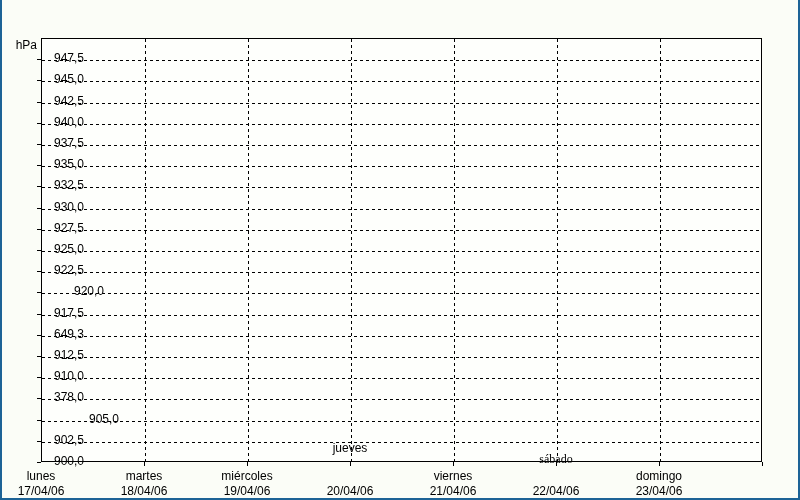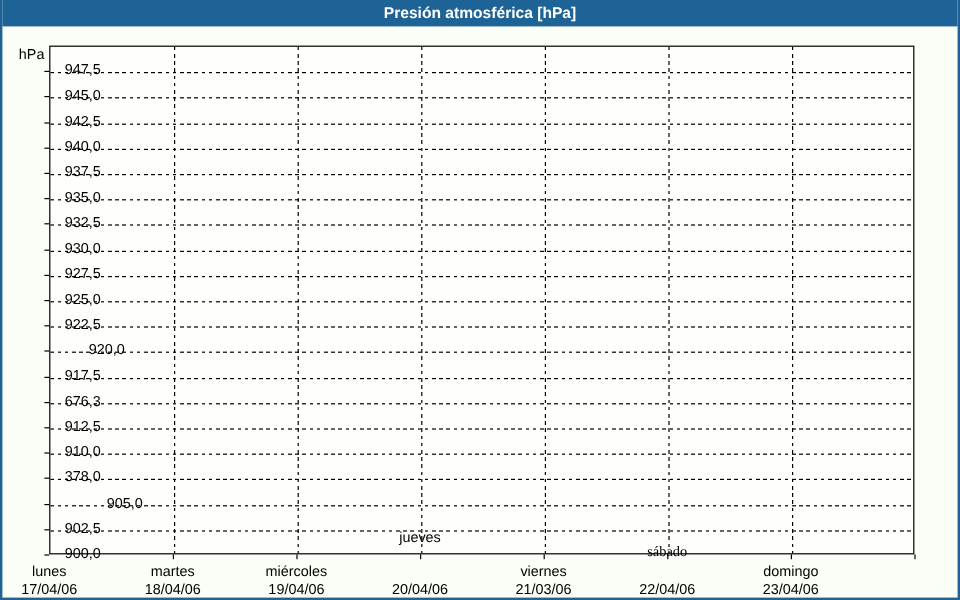--- a/index.html
+++ b/index.html
@@ -62,23 +62,20 @@
   .day-label,.date-label{
     position:absolute;width:110px;
     font-size:12px;line-height:13px;text-align:center;color:var(--ink);
     white-space:nowrap;
   }
 </style>
 </head>
 <body>
 
 <div id="app">
-  <div class="titlebar">
-    <span>Presión atmosférica [hPa]</span>
-  </div>
 
   <div class="unit-label">hPa</div>
 
   <div class="plot">
       <div class="hgrid" style="top: 21px;"></div>
       <div class="hgrid" style="top: 42px;"></div>
       <div class="hgrid" style="top: 64px;"></div>
       <div class="hgrid" style="top: 85px;"></div>
       <div class="hgrid" style="top: 106px;"></div>
       <div class="hgrid" style="top: 127px;"></div>
@@ -123,21 +120,21 @@
       <div class="ytick-label" style="top: 222px;">927,5</div>
       <div class="ytick-mark" style="left: 35px; top: 229px;"></div>
       <div class="ytick-label" style="top: 243px;">925,0</div>
       <div class="ytick-mark" style="left: 35px; top: 250px;"></div>
       <div class="ytick-label" style="top: 264px;">922,5</div>
       <div class="ytick-mark" style="left: 35px; top: 271px;"></div>
       <div class="ytick-label" style="top: 285px; padding-left: 20px;">920,0</div>
       <div class="ytick-mark" style="left: 35px; top: 292px;"></div>
       <div class="ytick-label" style="top: 307px;">917,5</div>
       <div class="ytick-mark" style="left: 35px; top: 314px;"></div>
-      <div class="ytick-label" style="top: 328px;">676,3</div>
+      <div class="ytick-label" style="top: 328px;">649,3</div>
       <div class="ytick-mark" style="left: 35px; top: 335px;"></div>
       <div class="ytick-label" style="top: 349px;">912,5</div>
       <div class="ytick-mark" style="left: 35px; top: 356px;"></div>
       <div class="ytick-label" style="top: 370px;">910,0</div>
       <div class="ytick-mark" style="left: 35px; top: 377px;"></div>
       <div class="ytick-label" style="top: 391px;">378,0</div>
       <div class="ytick-mark" style="left: 35px; top: 398px;"></div>
       <div class="ytick-label" style="top: 413px; padding-left: 35px;">905,0</div>
       <div class="ytick-mark" style="left: 35px; top: 420px;"></div>
       <div class="ytick-label" style="top: 434px;">902,5</div>
@@ -155,19 +152,19 @@
       <div class="xtick-mark" style="left: 760px; top: 462px;"></div>
       <div class="day-label" style="left: -16px; top: 470px;">lunes</div>
       <div class="date-label" style="left: -16px; top: 485px;">17/04/06</div>
       <div class="day-label" style="left: 87px; top: 470px;">martes</div>
       <div class="date-label" style="left: 87px; top: 485px;">18/04/06</div>
       <div class="day-label" style="left: 190px; top: 470px;">miércoles</div>
       <div class="date-label" style="left: 190px; top: 485px;">19/04/06</div>
       <div class="day-label" style="left: 293px; top: 442px;">jueves</div>
       <div class="date-label" style="left: 293px; top: 485px;">20/04/06</div>
       <div class="day-label" style="left: 396px; top: 470px;">viernes</div>
-      <div class="date-label" style="left: 396px; top: 485px;">21/03/06</div>
+      <div class="date-label" style="left: 396px; top: 485px;">21/04/06</div>
       <div class="day-label" style="left: 499px; top: 453px; font-family: Liberation Serif, serif;">sábado</div>
       <div class="date-label" style="left: 499px; top: 485px;">22/04/06</div>
       <div class="day-label" style="left: 602px; top: 470px;">domingo</div>
       <div class="date-label" style="left: 602px; top: 485px;">23/04/06</div>
     </div>
 </div>
 
 </body></html>

